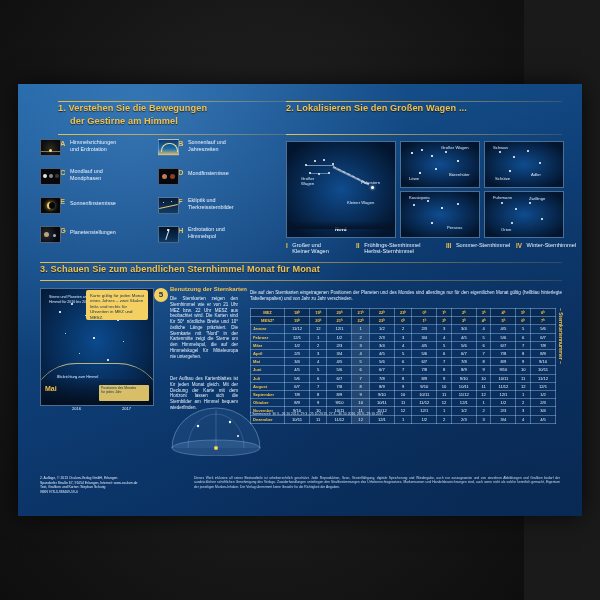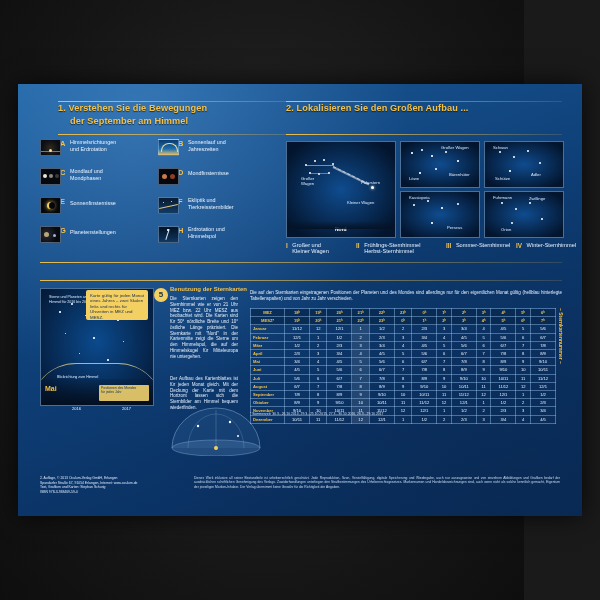--- a/index.html
+++ b/index.html
@@ -91,21 +91,21 @@
 </head>
 <body>
 
 <div id="stage">
 
   <div id="sheet">
 
     <div class="hdr" style="left:40px;top:18px;width:250px;font-size:9.2px;line-height:1.45;">
       <span class="num">1.</span>
       <span>Verstehen Sie die Bewegungen</span><br>
-      <span style="margin-left:12px;display:inline-block;">der September am Himmel</span>
+      <span style="margin-left:12px;display:inline-block;">der Gestirne am Himmel</span>
     </div>
     <div class="rule" style="left:40px;top:17px;width:250px;"></div>
     <div class="rule" style="left:40px;top:50px;width:250px;"></div>
 
     <div class="letter" style="left:42px;top:55px;">A</div>
     <div class="thumb thumbA" style="left:22px;top:55px;width:19px;height:15px;">
       <div style="position:absolute;left:0;bottom:3px;width:100%;height:1px;background:#8a7a4e;"></div>
       <div style="position:absolute;left:8px;bottom:3px;width:3px;height:3px;border-radius:50%;background:#f6e39a;"></div>
     </div>
     <div class="cap" style="left:52px;top:55px;width:56px;white-space:pre-line;">Himmelsrichtungen
@@ -161,21 +161,21 @@
     <div class="thumb thumbH" style="left:140px;top:142px;width:19px;height:15px;">
       <div style="position:absolute;left:8px;top:2px;width:1px;height:11px;background:#cfe0f4;transform:rotate(18deg);"></div>
       <div class="st" style="left:8px;top:2px;width:1.6px;height:1.6px;"></div>
     </div>
     <div class="cap" style="left:170px;top:142px;width:58px;white-space:pre-line;">Erdrotation und
 Himmelspol</div>
 
     <div class="rule" style="left:268px;top:17px;width:276px;"></div>
     <div class="hdr" style="left:268px;top:18px;width:280px;font-size:9.2px;line-height:1.45;">
       <span class="num">2.</span>
-      <span>Lokalisieren Sie den Großen Aufbau ...</span><br>
+      <span>Lokalisieren Sie den Großen Wagen ...</span><br>
     </div>
     <div class="rule" style="left:268px;top:50px;width:276px;"></div>
 
     <div class="skymap" style="left:268px;top:57px;width:108px;height:95px;">
       <div class="st" style="left:18px;top:22px;width:2.4px;height:2.4px;"></div>
       <div class="st" style="left:27px;top:18px;width:2.2px;height:2.2px;"></div>
       <div class="st" style="left:36px;top:17px;width:2.2px;height:2.2px;"></div>
       <div class="st" style="left:45px;top:21px;width:2px;height:2px;"></div>
       <div class="st" style="left:41px;top:30px;width:2.2px;height:2.2px;"></div>
       <div class="st" style="left:31px;top:31px;width:2.4px;height:2.4px;"></div>
@@ -247,20 +247,24 @@
     <div class="legend" style="left:428px;top:158px;">
       <span class="rom">III</span>
       <span style="display:inline-block;margin-left:3px;white-space:pre-line;vertical-align:top;">Sommer-Sternhimmel</span>
     </div>
     <div class="legend" style="left:498px;top:158px;">
       <span class="rom">IV</span>
       <span style="display:inline-block;margin-left:3px;white-space:pre-line;vertical-align:top;">Winter-Sternhimmel</span>
     </div>
 
     <div class="rule" style="left:22px;top:178px;width:522px;"></div>
+    <div class="hdr" style="left:22px;top:180px;width:520px;font-size:9.2px;">
+      <span class="num">3.</span>
+      <span>Schauen Sie zum abendlichen Sternhimmel Monat für Monat</span>
+    </div>
     <div class="rule" style="left:22px;top:196px;width:522px;"></div>
 
     <div class="skymap" style="left:22px;top:204px;width:112px;height:116px;">
       <div style="position:absolute;inset:0;background:radial-gradient(ellipse at 50% 45%,#0b4a8d,#041a38 88%);"></div>
       <div class="st" style="left:18px;top:22px;width:1.5px;height:1.5px;"></div>
       <div class="st" style="left:30px;top:14px;width:1.8px;height:1.8px;"></div>
       <div class="st" style="left:44px;top:26px;width:1.4px;height:1.4px;"></div>
       <div class="st" style="left:60px;top:18px;width:1.8px;height:1.8px;"></div>
       <div class="st" style="left:76px;top:30px;width:1.5px;height:1.5px;"></div>
       <div class="st" style="left:88px;top:22px;width:1.4px;height:1.4px;"></div>

